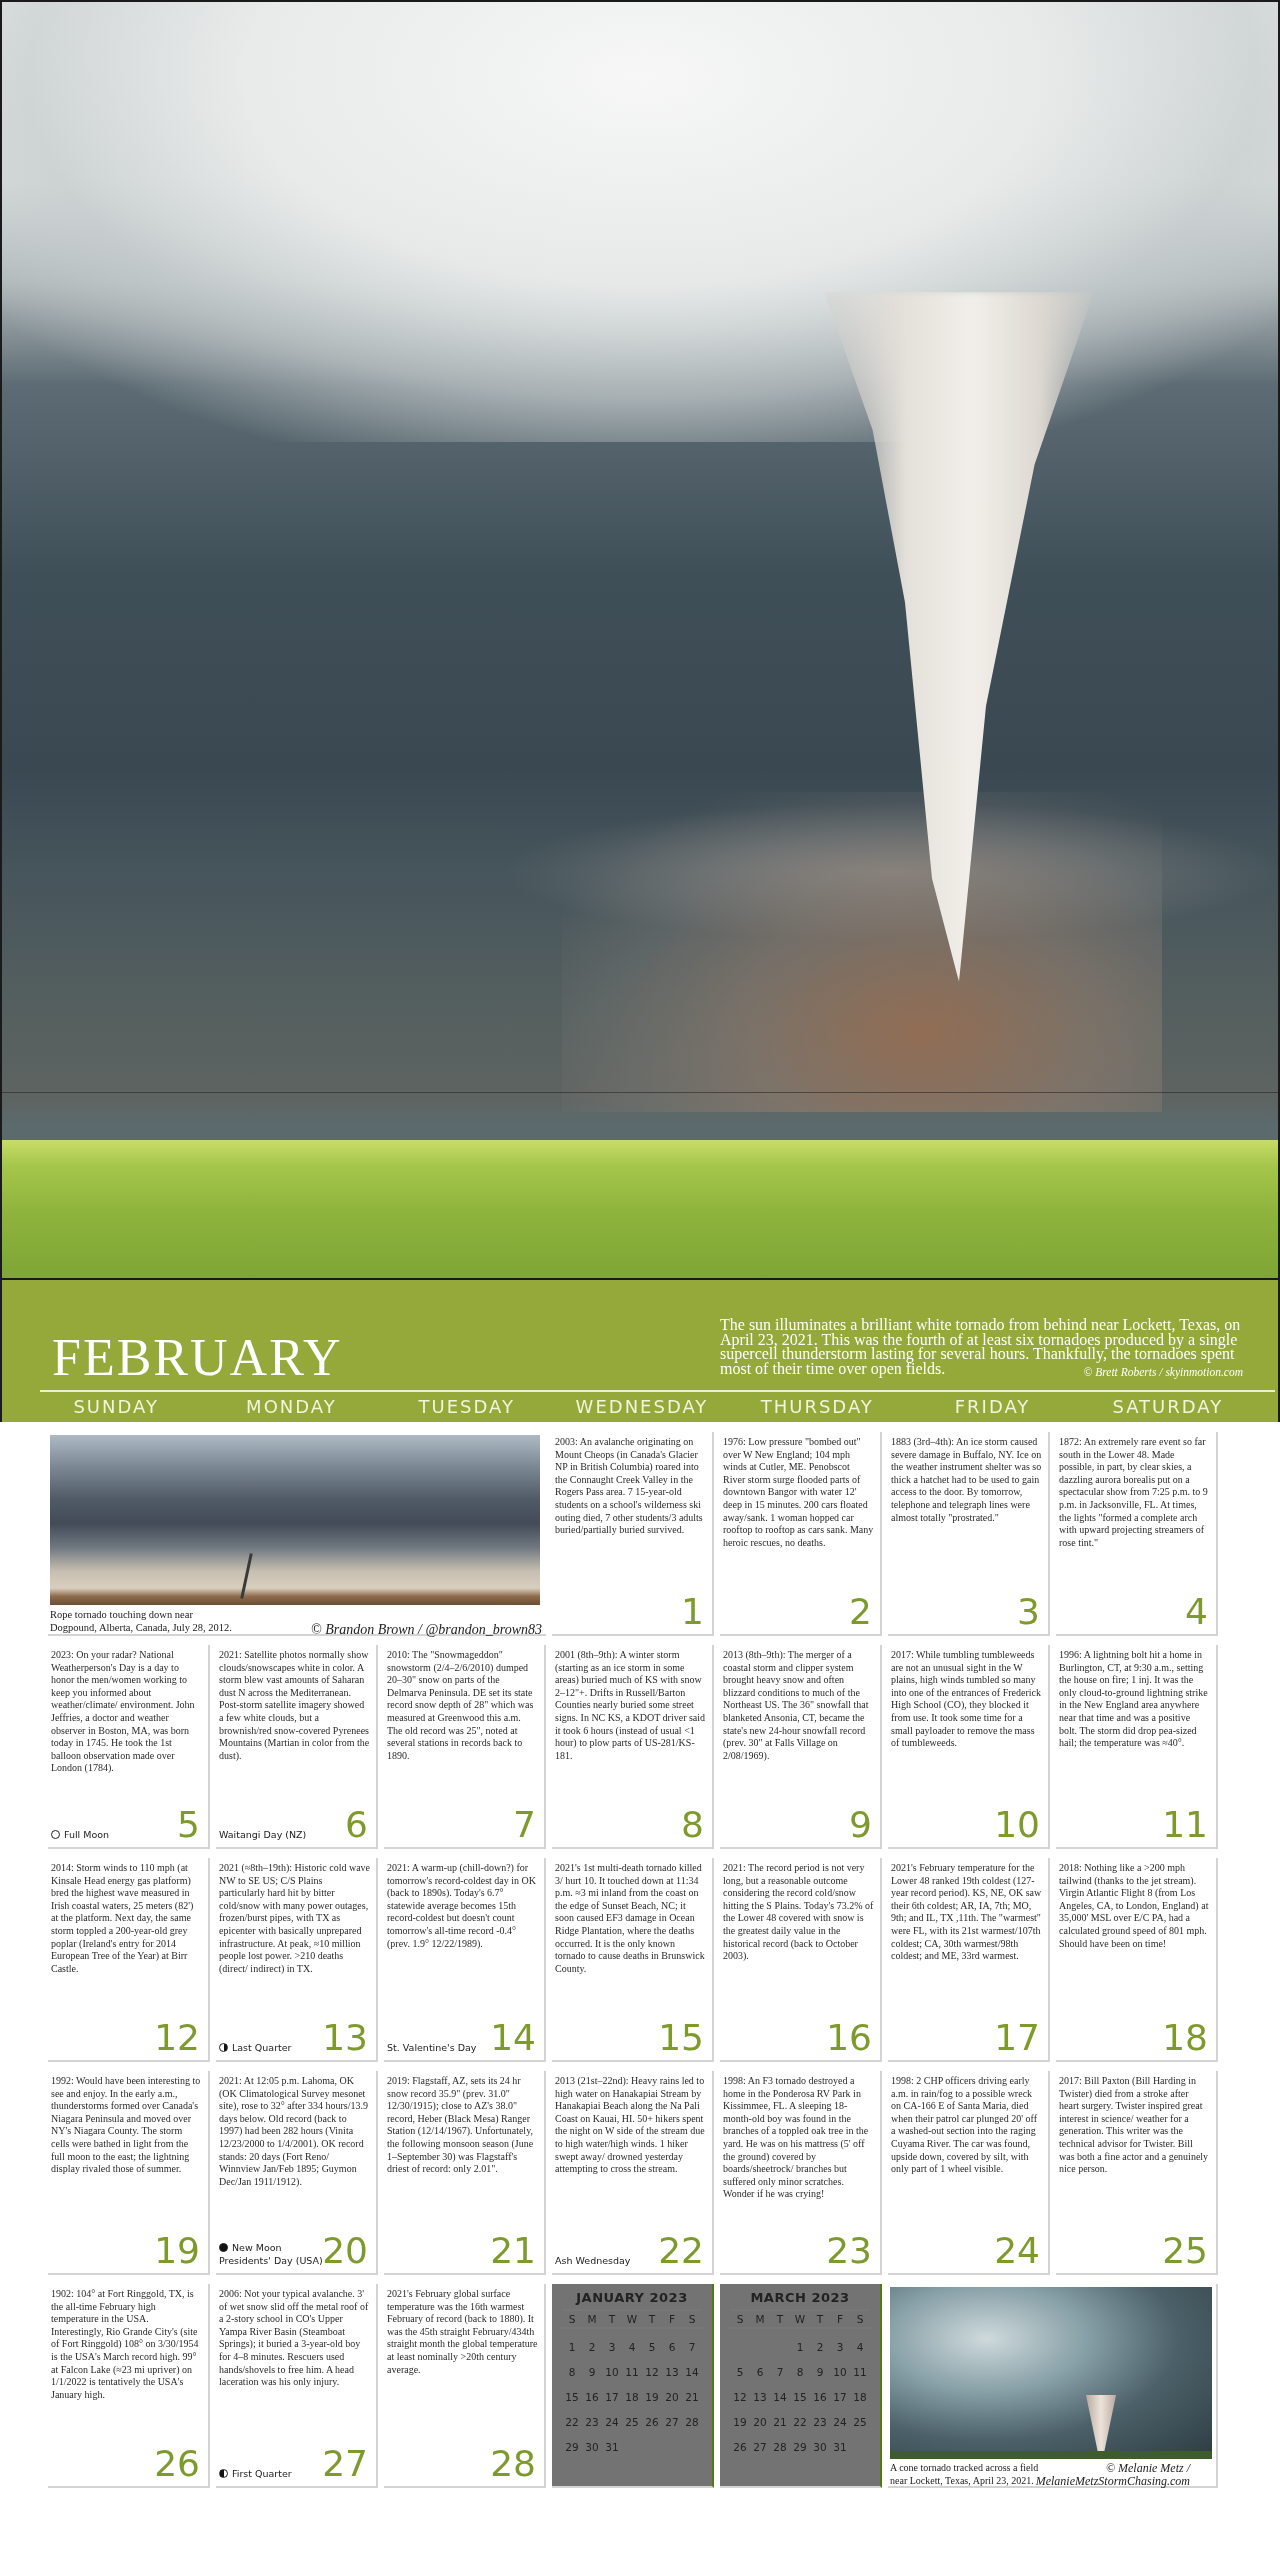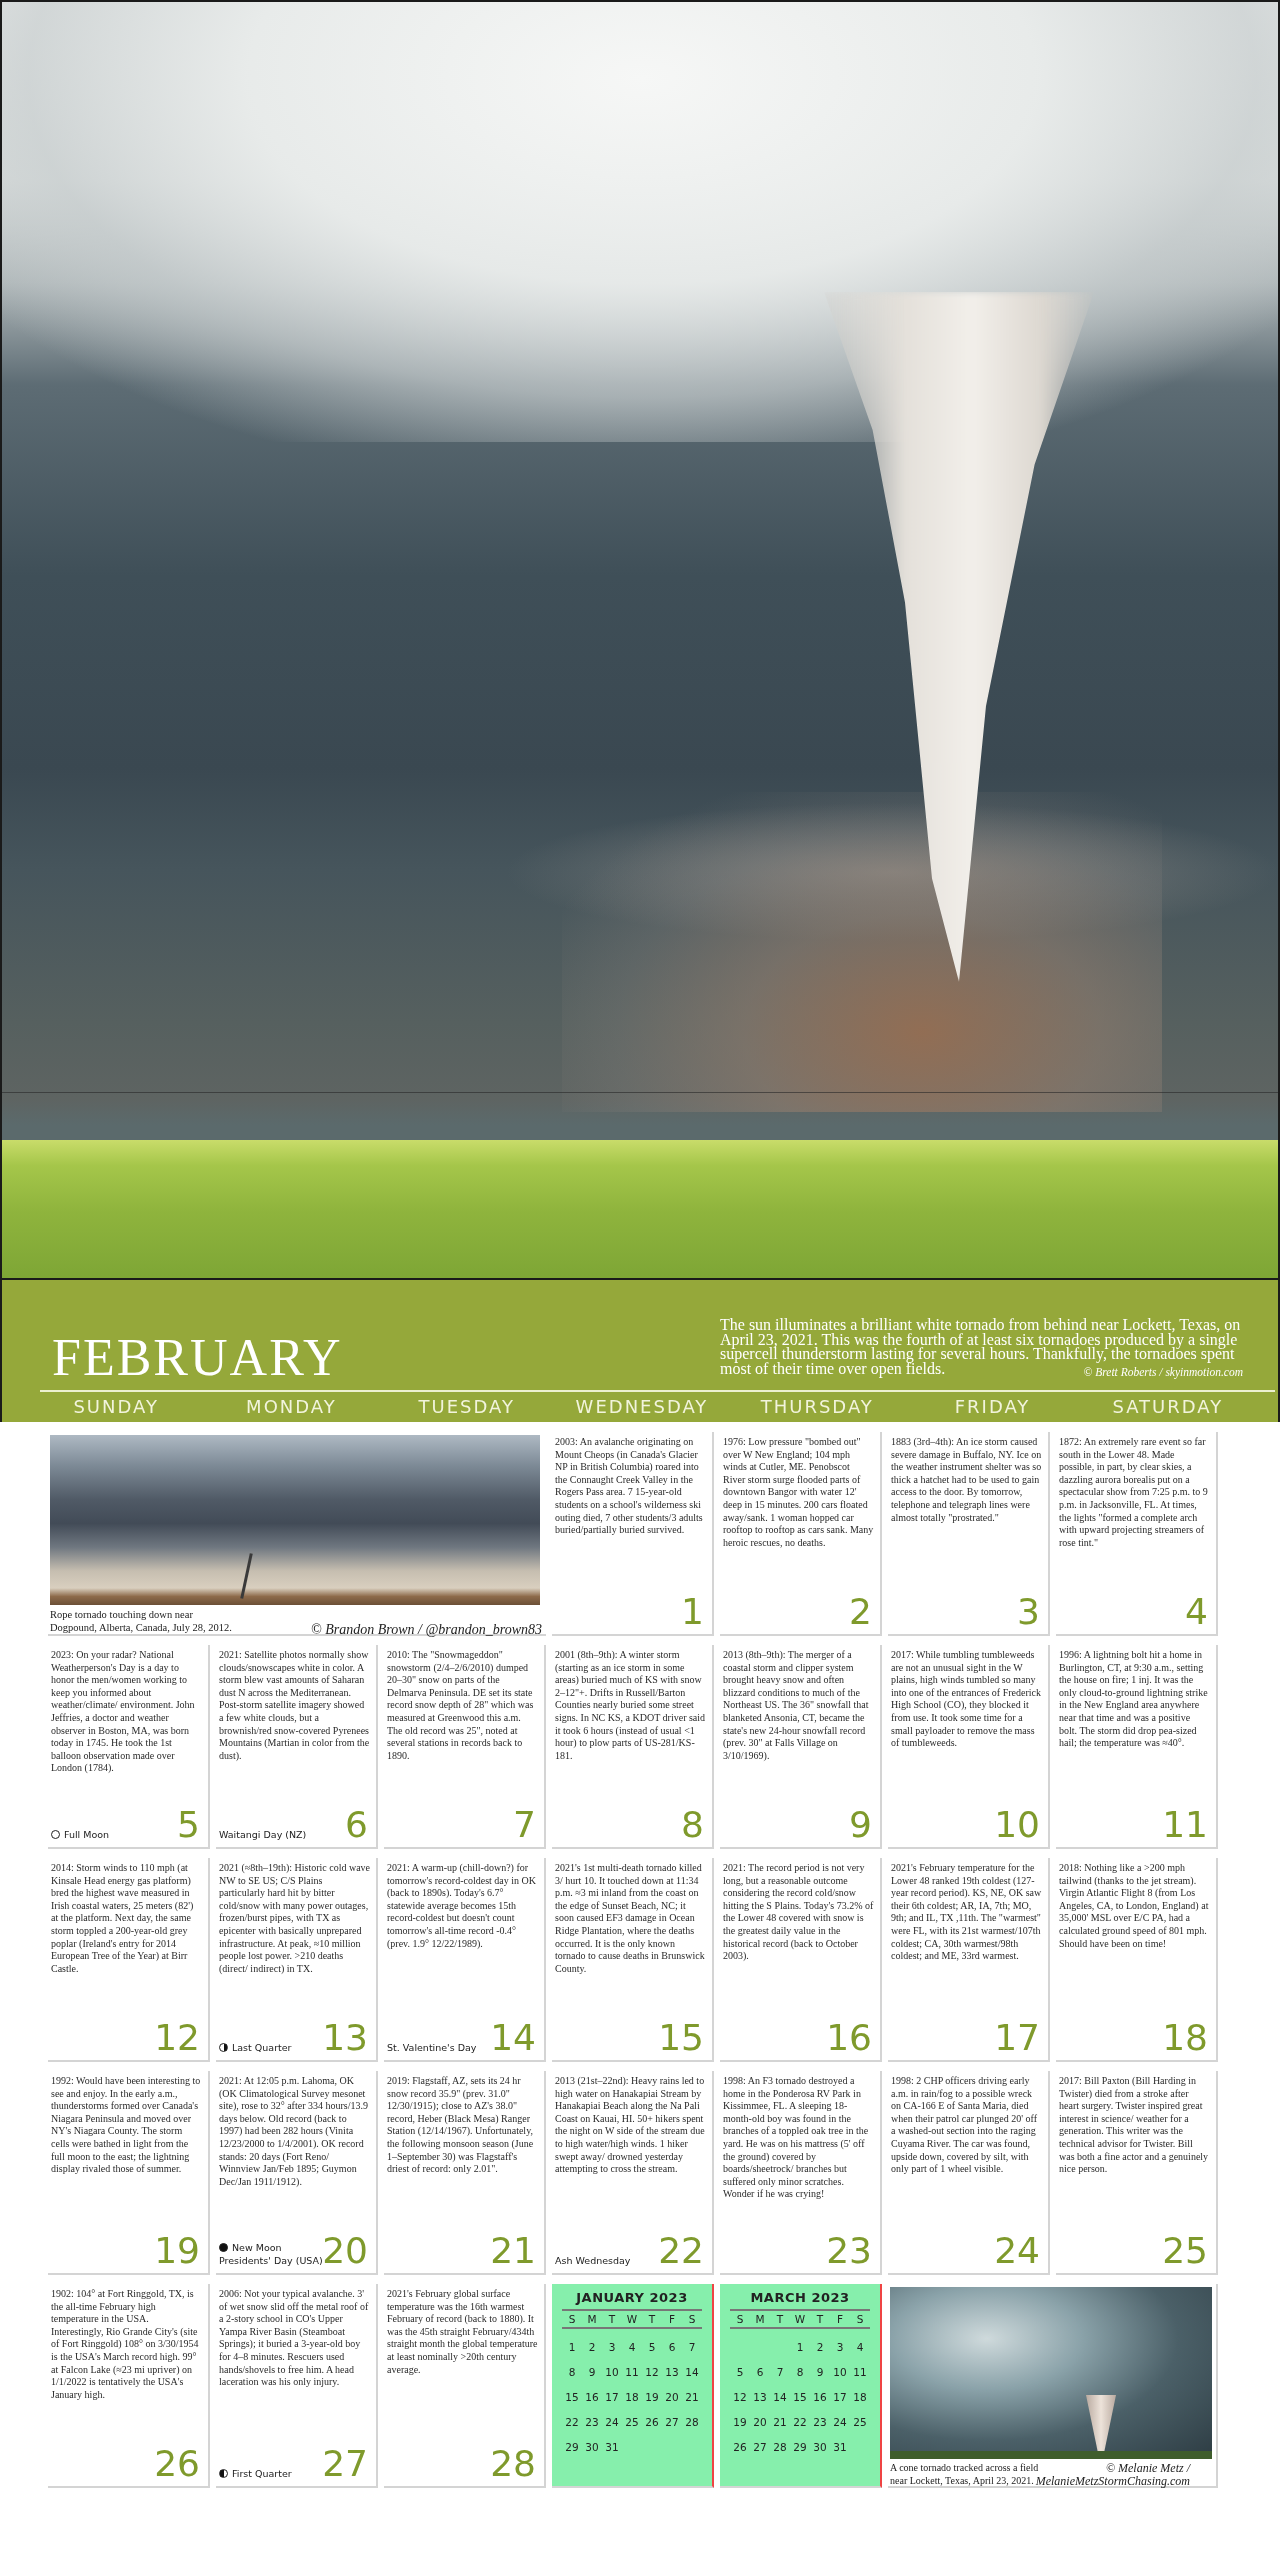--- a/index.html
+++ b/index.html
@@ -97,21 +97,21 @@
   .photo1 {
     position: absolute; left: 2px; top: 3px; width: 490px; height: 170px;
     background: linear-gradient(180deg, #aeb9c3 0%, #7d8a96 18%, #505a66 38%, #424b57 52%, #6f7780 66%, #c6beb0 80%, #d9cfbf 90%, #8d6a4a 95%, #6b4f36 100%);
     overflow: hidden;
   }
   .photo1 .rope { position: absolute; left: 195px; top: 118px; width: 3px; height: 46px; background: #3a3a3a; transform: rotate(12deg); }
   .photo-caption { position: absolute; left: 2px; top: 177px; font-size: 10.5px; line-height: 12.5px; color: #222; }
   .photo-credit { position: absolute; right: 4px; top: 190px; font-size: 14px; font-style: italic; color: #222; }
 
   .mini {
-    position: relative; height: 204px; background: #86efac; border-right: 2px solid #ef4444; border-bottom: 2px solid #d4d4d4;
+    position: relative; height: 204px; background: #737373; border-right: 2px solid #4d7c0f; border-bottom: 2px solid #d4d4d4;
     font-family: "DejaVu Sans", sans-serif; color: #222;
   }
   .mini .title { text-align: center; font-size: 13px; font-weight: bold; padding-top: 6px; letter-spacing: 0.5px; }
   .mini .hdr, .mini .row { display: grid; grid-template-columns: repeat(7, 1fr); margin: 0 10px 0 10px; text-align: center; font-size: 10.5px; }
   .mini .hdr { border-top: 2px solid #777; border-bottom: 2px solid #777; padding: 2px 0; margin-top: 4px; margin-bottom: 6px; }
   .mini .row { height: 25px; line-height: 25px; }
 
   .photo2-cell { grid-column: span 2; height: 204px; position: relative; border-bottom: 2px solid #d4d4d4; border-right: 2px solid #d4d4d4; }
   .photo2 {
     position: absolute; left: 2px; top: 3px; width: 322px; height: 172px; overflow: hidden;
@@ -191,21 +191,21 @@
     </div>
   <div class="cell">
       <div class="text">2010: The "Snowmageddon" snowstorm (2/4–2/6/2010) dumped 20–30" snow on parts of the Delmarva Peninsula. DE set its state record snow depth of 28" which was measured at Greenwood this a.m. The old record was 25", noted at several stations in records back to 1890.</div>
       <div class="num">7</div>
     </div>
   <div class="cell">
       <div class="text">2001 (8th–9th): A winter storm (starting as an ice storm in some areas) buried much of KS with snow 2–12"+. Drifts in Russell/Barton Counties nearly buried some street signs. In NC KS, a KDOT driver said it took 6 hours (instead of usual &lt;1 hour) to plow parts of US-281/KS-181.</div>
       <div class="num">8</div>
     </div>
   <div class="cell">
-      <div class="text">2013 (8th–9th): The merger of a coastal storm and clipper system brought heavy snow and often blizzard conditions to much of the Northeast US. The 36" snowfall that blanketed Ansonia, CT, became the state's new 24-hour snowfall record (prev. 30" at Falls Village on 3/10/1969).</div>
+      <div class="text">2013 (8th–9th): The merger of a coastal storm and clipper system brought heavy snow and often blizzard conditions to much of the Northeast US. The 36" snowfall that blanketed Ansonia, CT, became the state's new 24-hour snowfall record (prev. 30" at Falls Village on 2/08/1969).</div>
       <div class="num">9</div>
     </div>
   <div class="cell">
       <div class="text">2017: While tumbling tumbleweeds are not an unusual sight in the W plains, high winds tumbled so many into one of the entrances of Frederick High School (CO), they blocked it from use. It took some time for a small payloader to remove the mass of tumbleweeds.</div>
       <div class="num">10</div>
     </div>
   <div class="cell">
       <div class="text">1996: A lightning bolt hit a home in Burlington, CT, at 9:30 a.m., setting the house on fire; 1 inj. It was the only cloud-to-ground lightning strike in the New England area anywhere near that time and was a positive bolt. The storm did drop pea-sized hail; the temperature was ≈40°.</div>
       <div class="num">11</div>
     </div>

